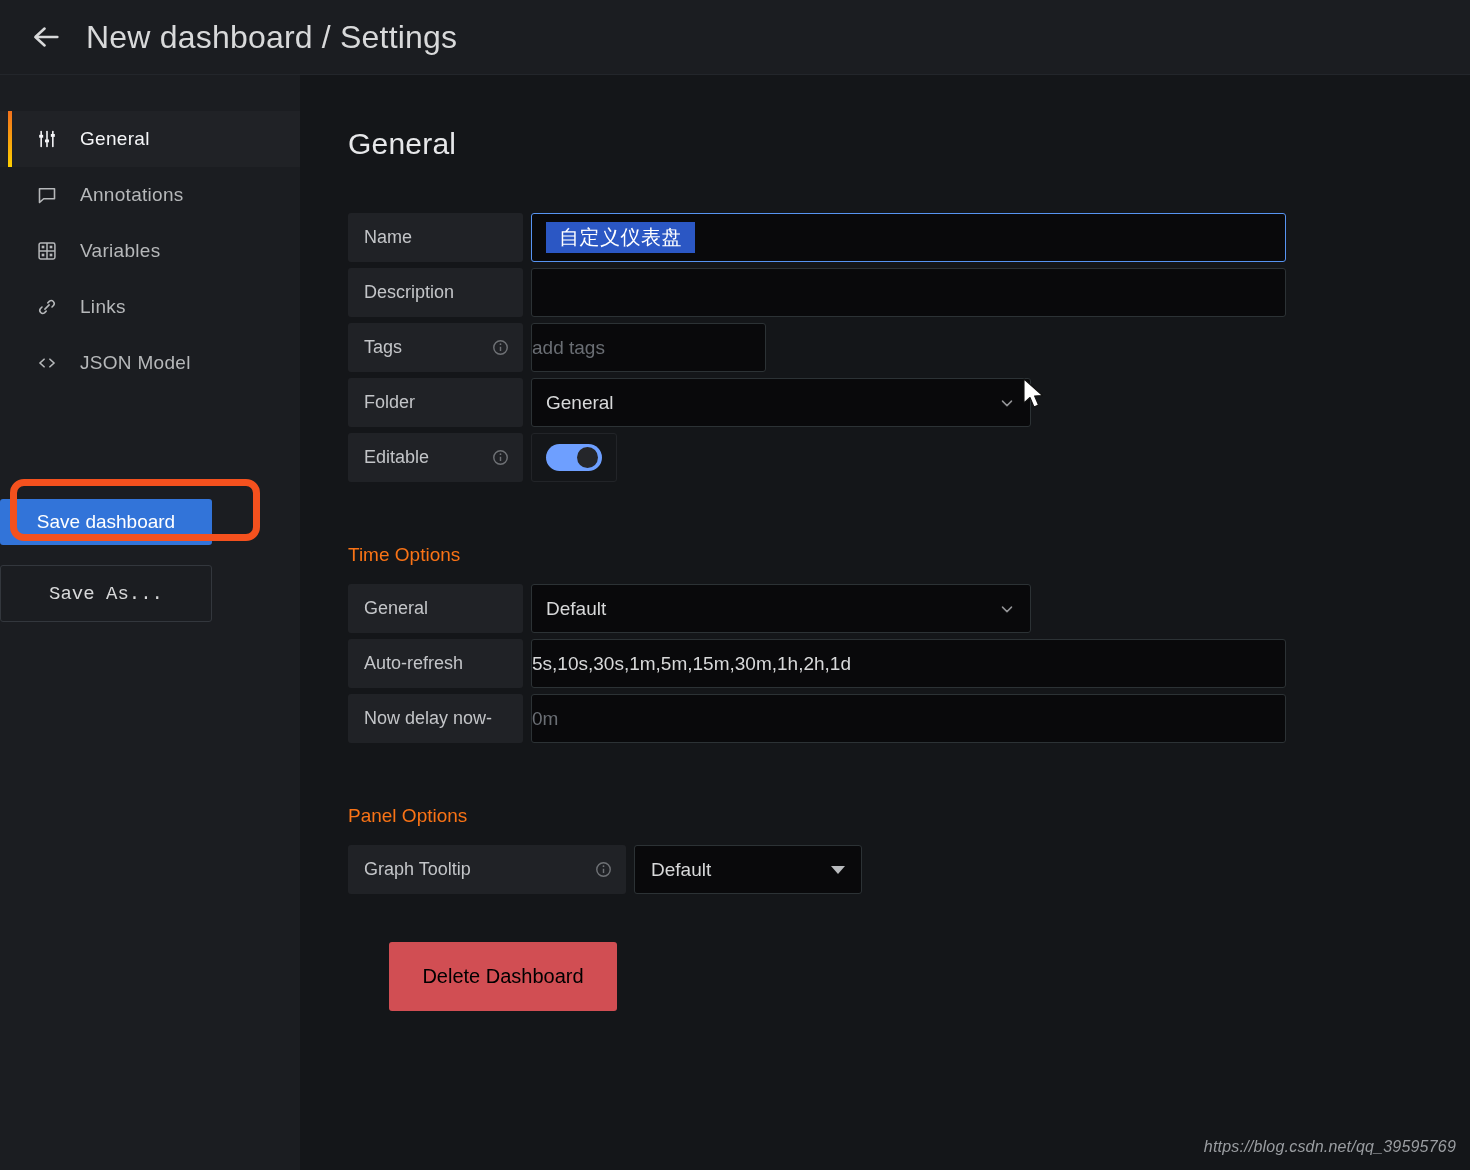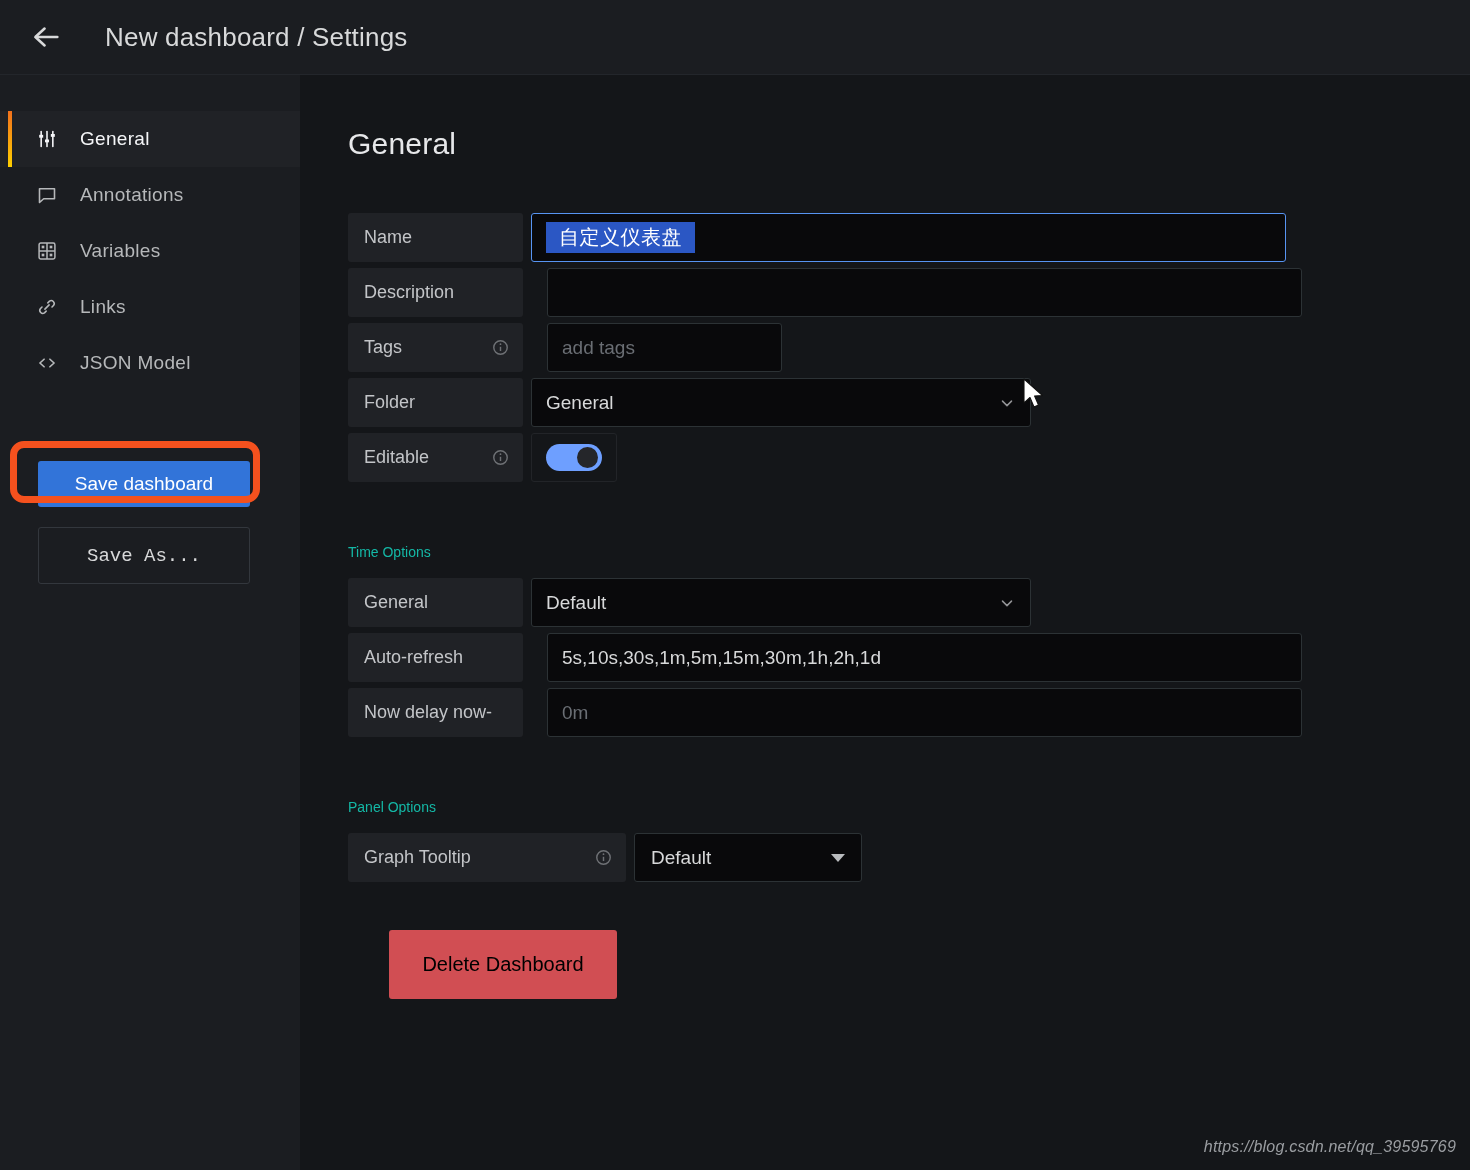--- a/index.html
+++ b/index.html
@@ -30,24 +30,24 @@
     height: 60px;
     margin-left: 16px;
     display: flex;
     align-items: center;
     justify-content: center;
     cursor: pointer;
     border-radius: 3px;
   }
   .back-btn svg { display: block; }
   .topbar-title {
-    font-size: 26px;
+    font-size: 32px;
     color: #d8d9da;
     font-weight: 400;
-    margin-left: 29px;
+    margin-left: 10px;
     letter-spacing: 0.2px;
     white-space: nowrap;
   }
 
   
   .sidebar {
     position: absolute;
     top: 75px; left: 0;
     width: 300px;
     height: 1095px;
@@ -81,21 +81,21 @@
     margin-right: 18px;
     display: inline-flex;
     align-items: center;
     justify-content: flex-start;
     flex: none;
   }
   .nav-icon svg { display: block; }
   .nav-label { white-space: nowrap; letter-spacing: 0.3px; }
 
   
-  .save-area { margin-top: 70px; padding-left: 38px; position: relative; }
+  .save-area { margin-top: 108px; position: relative; }
   .btn-save {
     width: 212px;
     height: 46px;
     background: #3274d9;
     color: #ffffff;
     border: none;
     border-radius: 3px;
     font-size: 19px;
     font-family: inherit;
     font-weight: 500;
@@ -135,22 +135,22 @@
     padding: 52px 0 0 48px;
   }
   .page-title {
     font-size: 30px;
     color: #e7e8ea;
     font-weight: 400;
     letter-spacing: 0.2px;
     margin-bottom: 52px;
   }
   .section-title {
-    font-size: 14px;
-    color: #14b8a6;
+    font-size: 19px;
+    color: #f97316;
     font-weight: 400;
     margin-bottom: 18px;
   }
 
   .field-row {
     display: flex;
     align-items: flex-start;
     margin-bottom: 6px;
   }
   .field-label {
@@ -175,22 +175,22 @@
   .info-icon svg { display: block; }
 
   .input {
     height: 49px;
     background: #09090b;
     border: 1px solid #2c3235;
     border-radius: 3px;
     color: #d8d9da;
     font-size: 19px;
     font-family: inherit;
-    padding: 0 14px;
-    margin-left: 24px;
+    padding: 0 0;
+    margin-left: 8px;
     outline: none;
   }
   .input::placeholder { color: #6a6e74; }
   .w-tags { width: 235px; }
   .w-full { width: 755px; }
 
   
   .name-wrap {
     position: relative;
     height: 49px;

